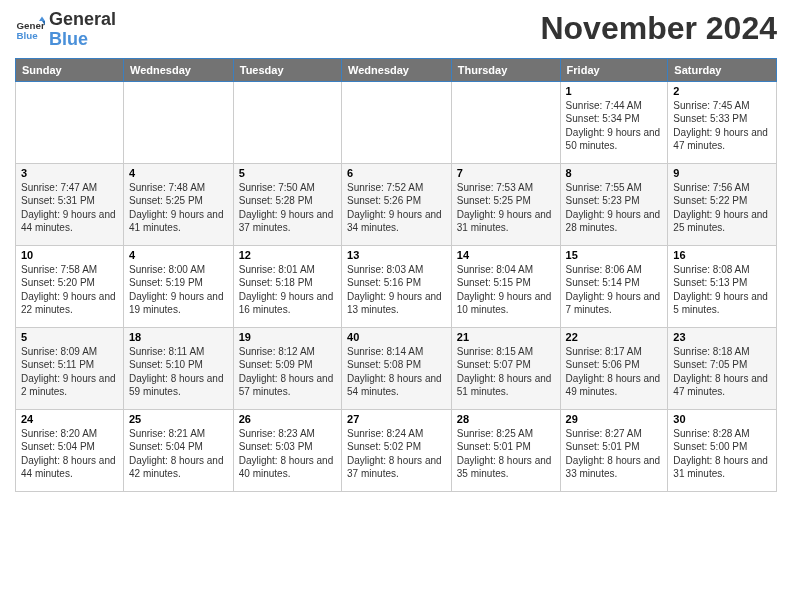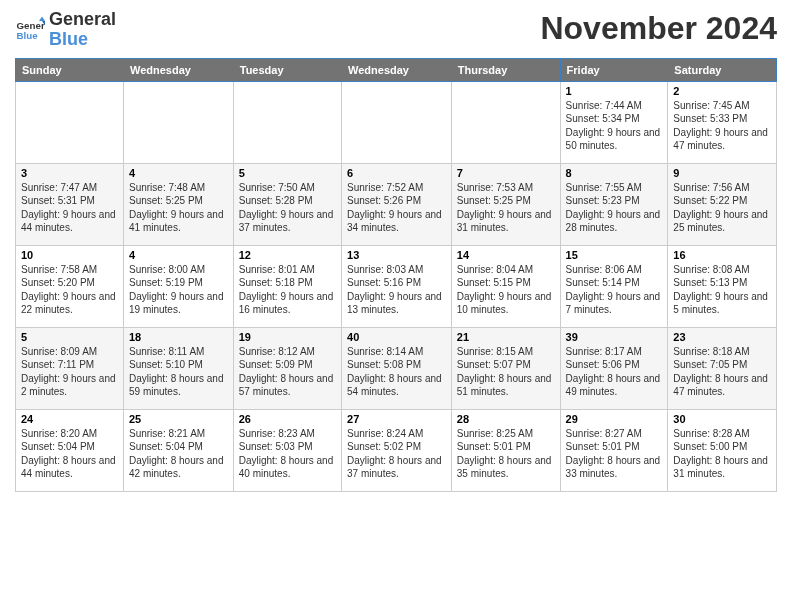--- a/index.html
+++ b/index.html
@@ -241,21 +241,21 @@
             <div class="day-info">Sunrise: 8:08 AM
 Sunset: 5:13 PM
 Daylight: 9 hours
 and 5 minutes.</div>
           </td>
         </tr>
         <tr>
           <td>
             <div class="day-num">5</div>
             <div class="day-info">Sunrise: 8:09 AM
-Sunset: 7:11 PM
+Sunset: 5:11 PM
 Daylight: 9 hours
 and 2 minutes.</div>
           </td>
           <td>
             <div class="day-num">18</div>
             <div class="day-info">Sunrise: 8:11 AM
 Sunset: 5:10 PM
 Daylight: 8 hours
 and 59 minutes.</div>
           </td>
@@ -274,21 +274,21 @@
 and 54 minutes.</div>
           </td>
           <td>
             <div class="day-num">21</div>
             <div class="day-info">Sunrise: 8:15 AM
 Sunset: 5:07 PM
 Daylight: 8 hours
 and 51 minutes.</div>
           </td>
           <td>
-            <div class="day-num">39</div>
+            <div class="day-num">22</div>
             <div class="day-info">Sunrise: 8:17 AM
 Sunset: 5:06 PM
 Daylight: 8 hours
 and 49 minutes.</div>
           </td>
           <td>
             <div class="day-num">23</div>
             <div class="day-info">Sunrise: 8:18 AM
 Sunset: 7:05 PM
 Daylight: 8 hours

